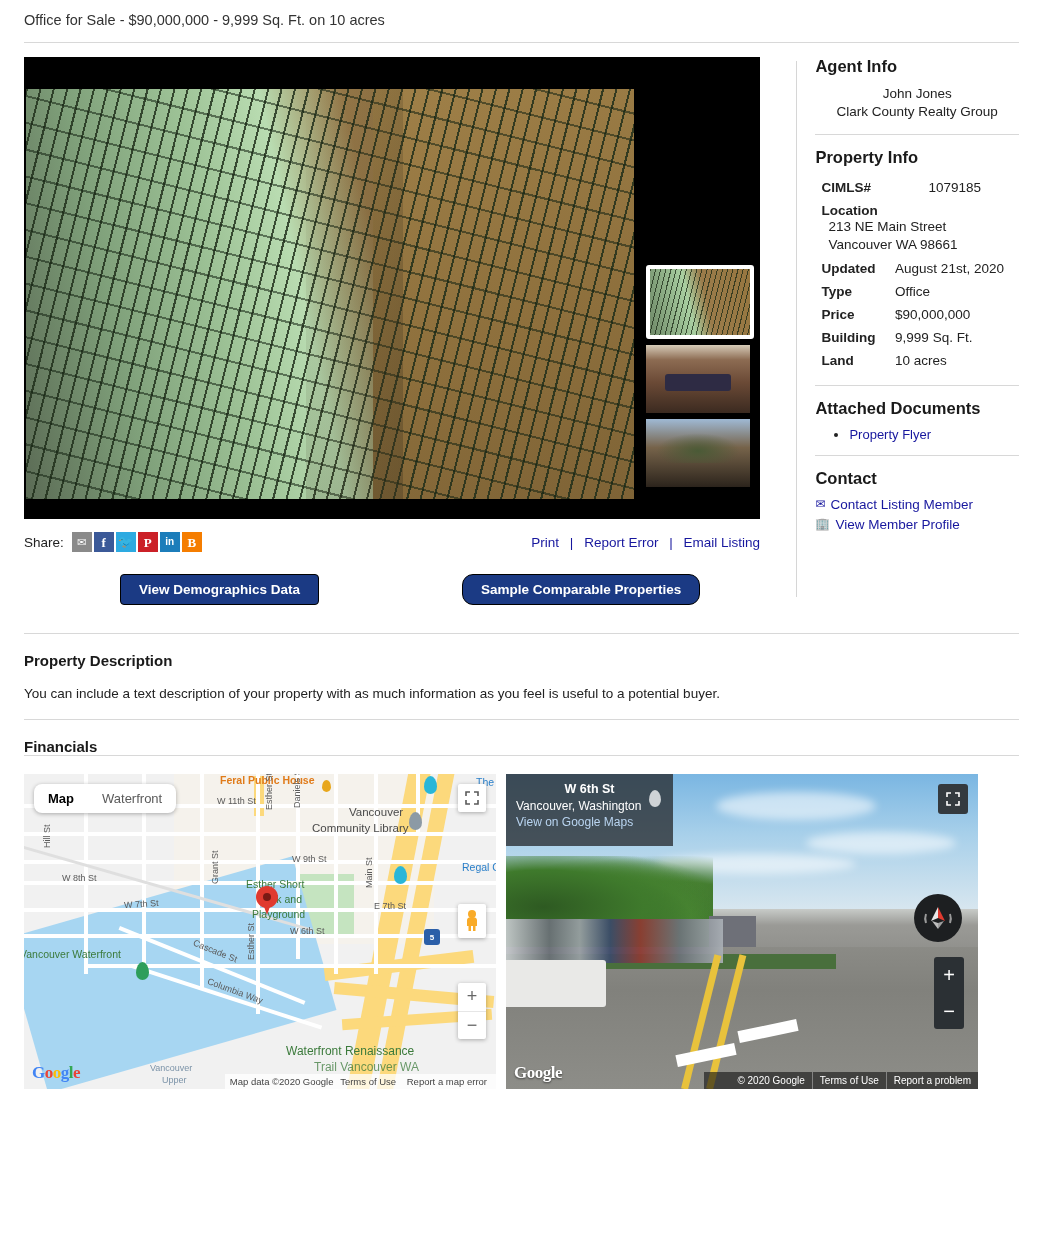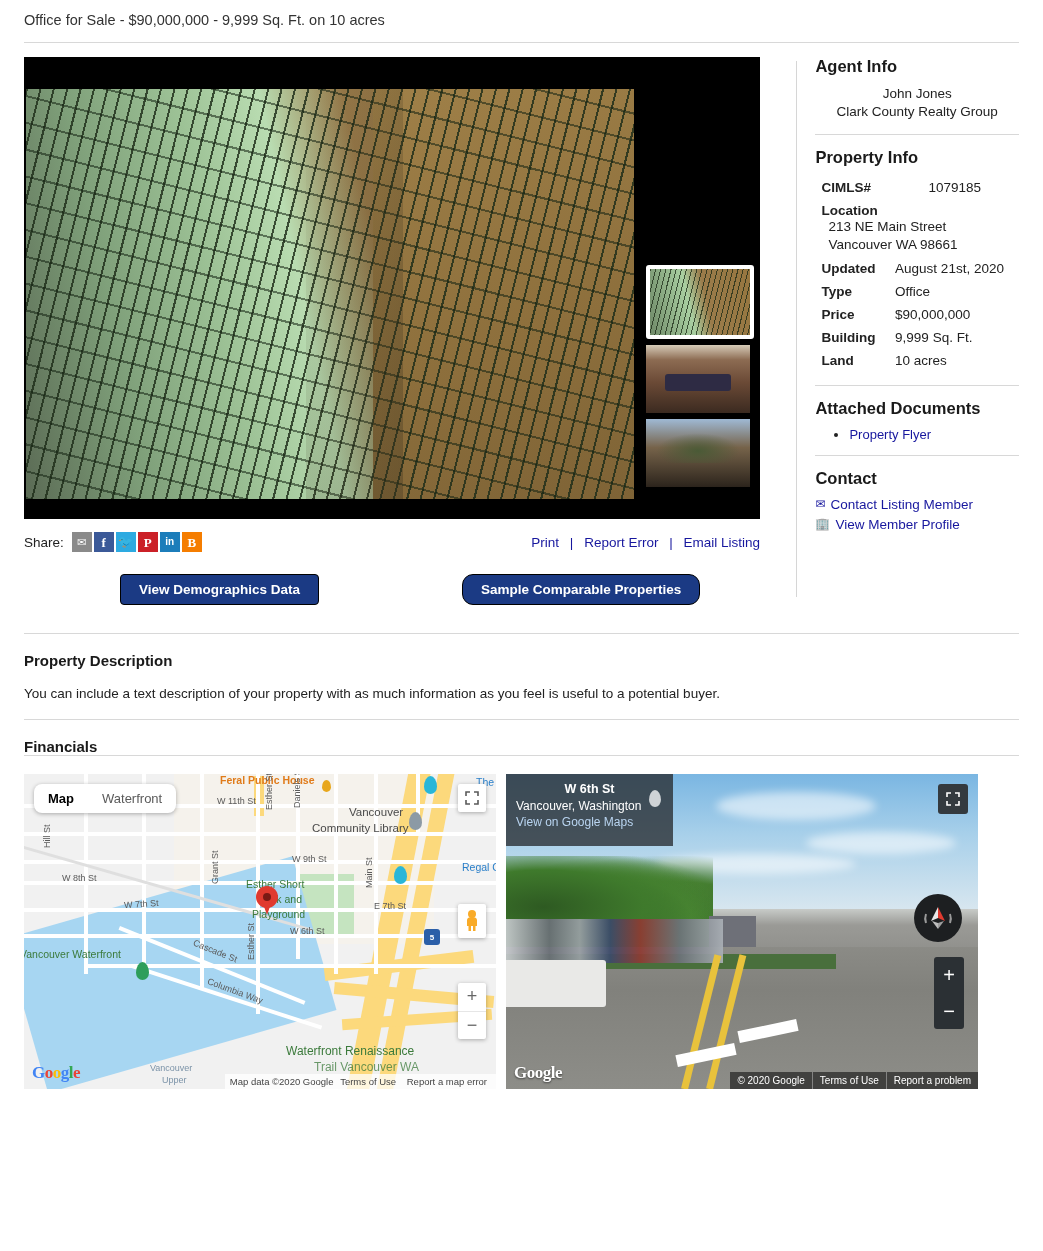--- a/index.html
+++ b/index.html
@@ -305,21 +305,21 @@
   .sv-zoom {
     position: absolute; right: 14px; bottom: 60px; width: 30px; height: 72px;
     background: #2b3034; border-radius: 3px; display: flex; flex-direction: column;
   }
   .sv-zoom span {
     flex: 1; display: flex; align-items: center; justify-content: center;
     color: #ffffff; font-size: 20px; cursor: pointer;
   }
   .sv-attrib {
     position: absolute; right: 0; bottom: 0; display: flex;
-    background: rgba(20,20,20,.62); color: #ffffff; font-size: 10px;
+    background: rgba(20,20,20,.62); color: #ffffff; font-size: 10px; padding-left: 26px;
   }
   .sv-attrib div { padding: 3px 7px; border-left: 1px solid rgba(255,255,255,.35); }
   .sv-attrib div:first-child { border-left: 0; }
   .sv-google {
     position: absolute; left: 8px; bottom: 6px; color: #ffffff;
     font-family: "Liberation Serif", serif; font-size: 17px; font-weight: bold;
     letter-spacing: -0.5px; text-shadow: 0 1px 2px rgba(0,0,0,.6);
   }
   svg { display: block; }
 </style>

